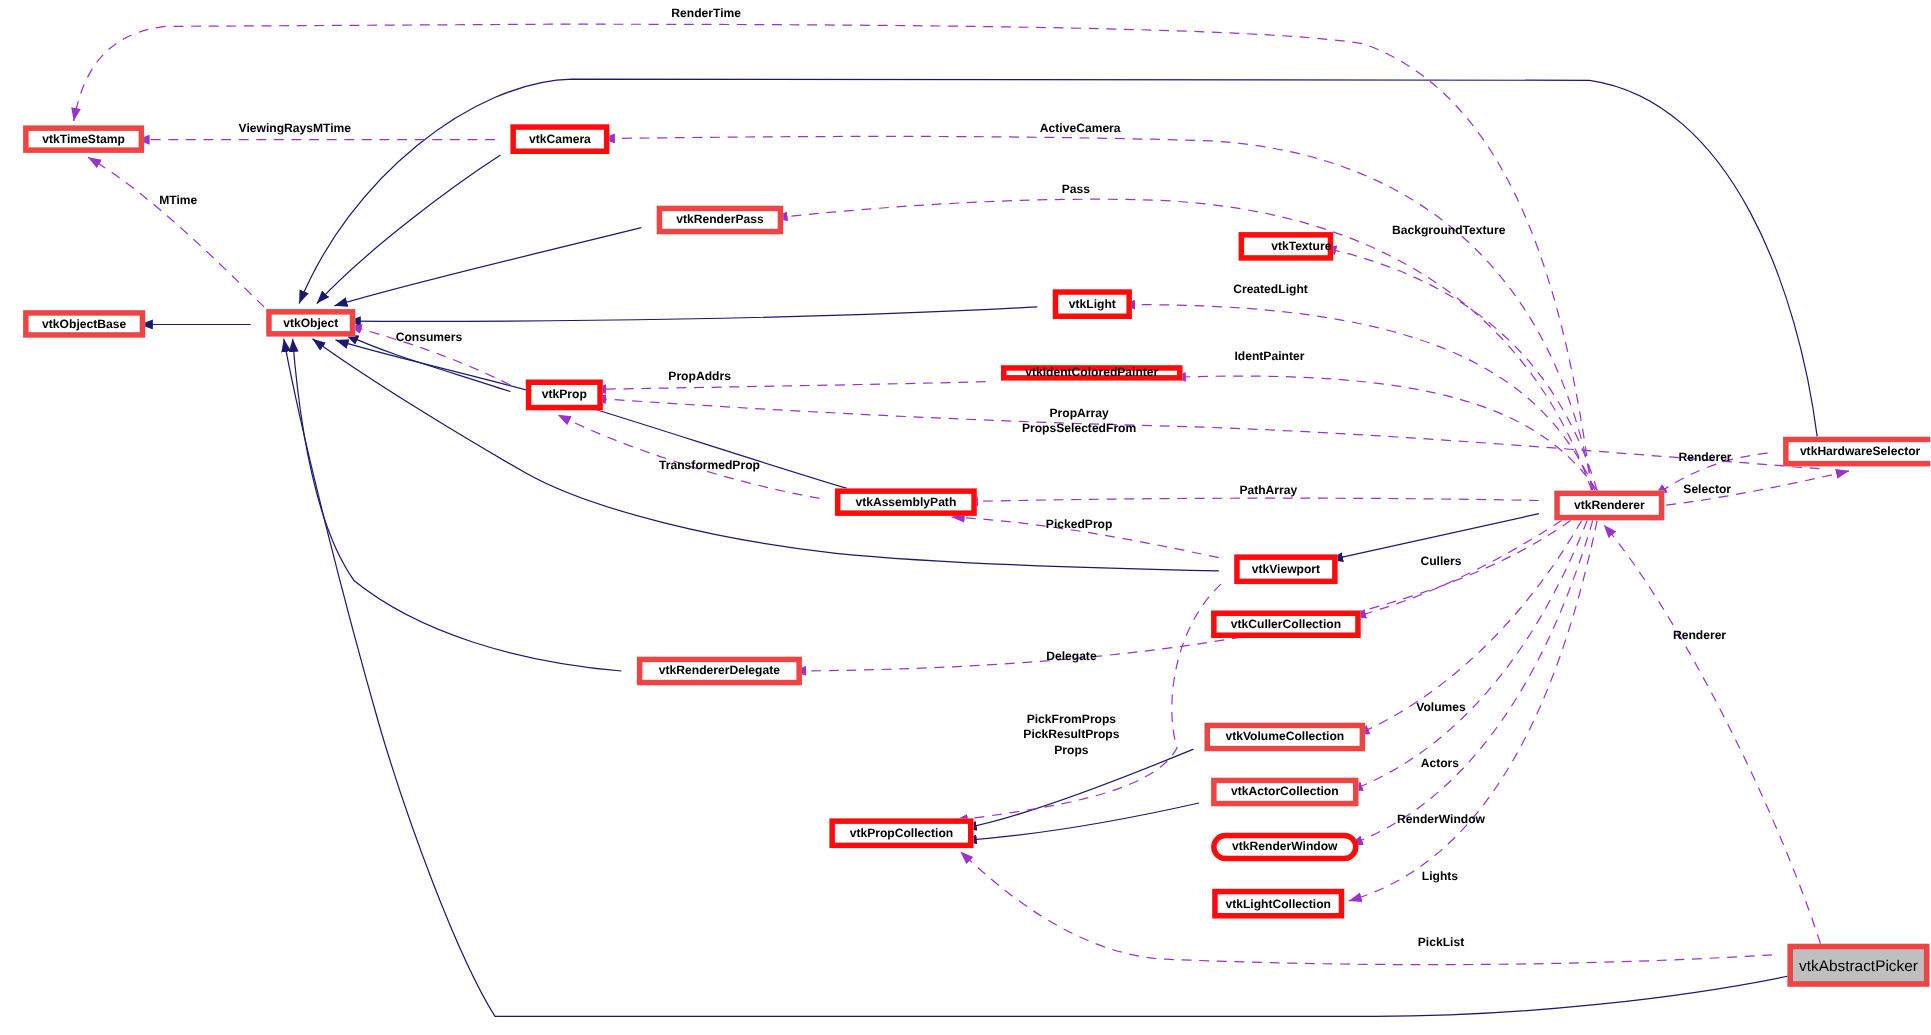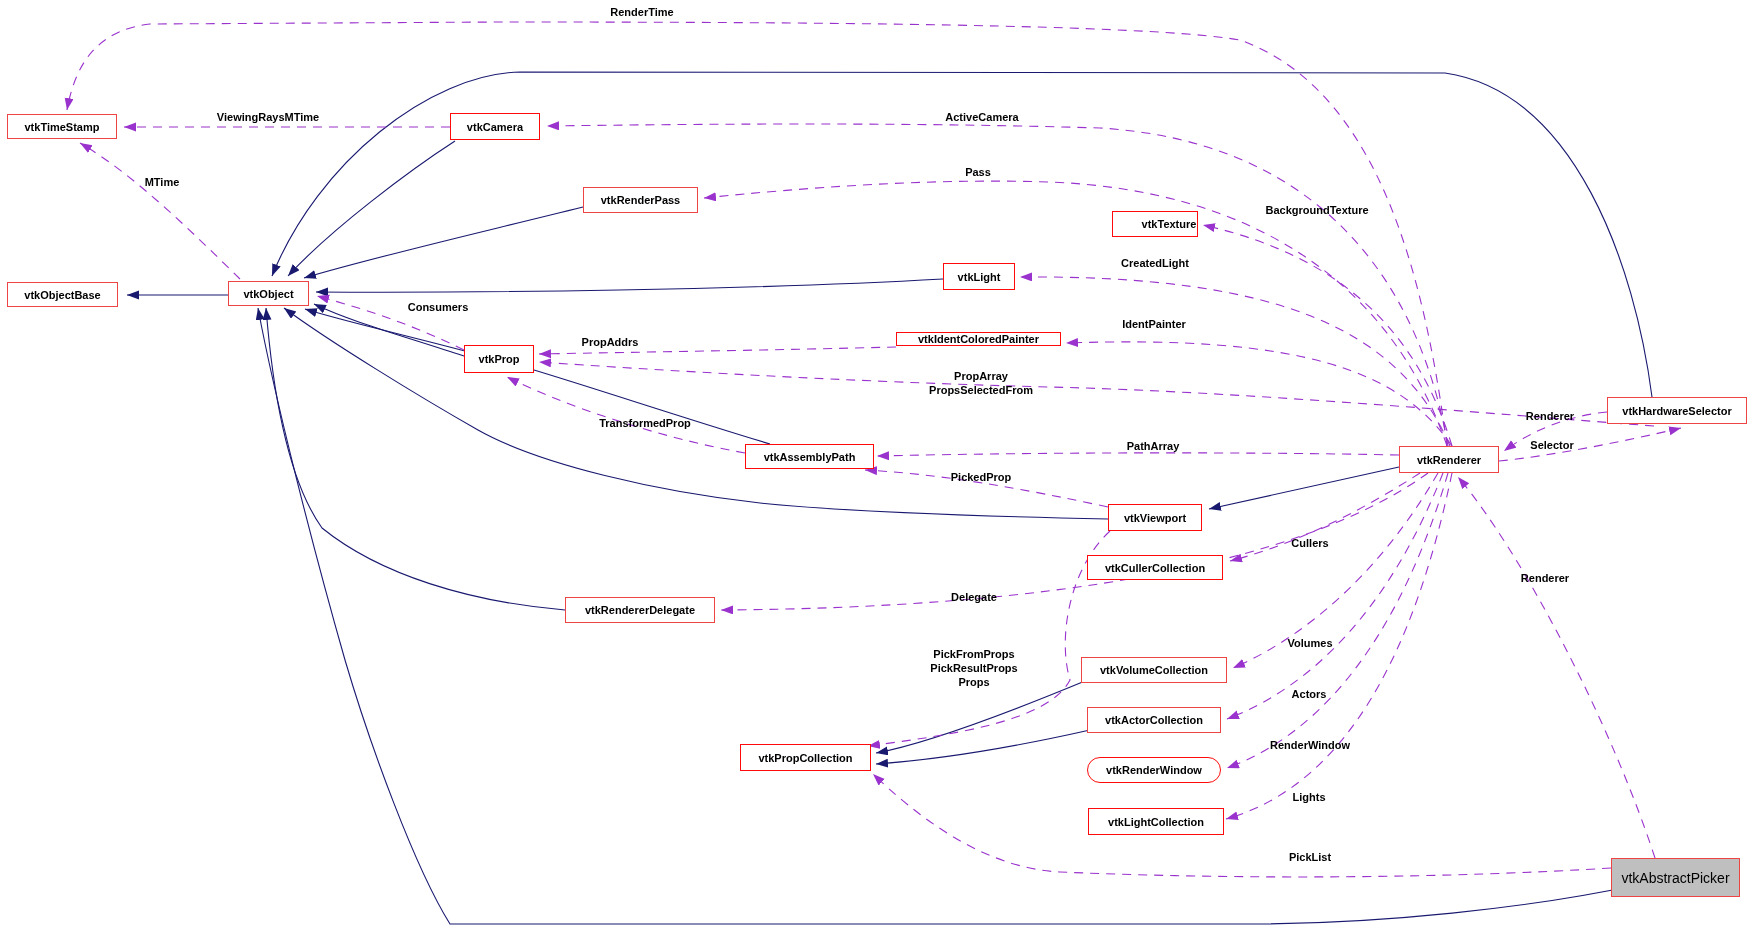--- a/index.html
+++ b/index.html
@@ -1,21 +1,21 @@
 <!DOCTYPE html>
 <html><head>
 <meta charset="utf-8">
 <style>
   html,body{margin:0;padding:0;background:#ffffff;}
   #canvas{position:relative;width:1755px;height:941px;background:#ffffff;overflow:hidden;
           font-family:"Liberation Sans",sans-serif;}
   #edges{position:absolute;left:0;top:0;z-index:1;}
   .node{position:absolute;z-index:2;display:flex;align-items:center;justify-content:center;
-        box-sizing:border-box;background:#ffffff;border:1px solid #ef4444;
-        font:bold 11px "Liberation Sans",sans-serif;color:#000000;white-space:nowrap;}
+        box-sizing:border-box;background:#ffffff;border:5px solid #ef4444;
+        font:bold 11px "Liberation Sans",sans-serif;color:#000000;white-space:nowrap;margin-left:14px;}
   .node.red{border-color:#ff0b0b;}
   .node.focus{background:#bfbfbf;font:14px "Liberation Sans",sans-serif;}
   .elabel{position:absolute;z-index:3;transform:translateX(-50%);
           font:bold 11px "Liberation Sans",sans-serif;color:#000000;
           white-space:pre;text-align:center;line-height:14px;}
   path.inherit{fill:none;stroke:#191970;stroke-width:1.1;}
   path.usage{fill:none;stroke:#9a32cd;stroke-width:1.1;stroke-dasharray:9,7;}
 </style>
 </head>
 <body>
@@ -81,42 +81,42 @@
     <div class="node red" style="left: 896px; top: 332px; width: 165px; height: 14px;">vtkIdentColoredPainter</div>
     <div class="node red" style="left: 464px; top: 345px; width: 70px; height: 28px;">vtkProp</div>
     <div class="node red" style="left: 745px; top: 444px; width: 129px; height: 25px;">vtkAssemblyPath</div>
     <div class="node red" style="left: 1108px; top: 504px; width: 94px; height: 27px;">vtkViewport</div>
     <div class="node red" style="left: 1087px; top: 555px; width: 136px; height: 25px;">vtkCullerCollection</div>
     <div class="node" style="left: 565px; top: 597px; width: 150px; height: 26px;">vtkRendererDelegate</div>
     <div class="node" style="left: 1081px; top: 657px; width: 146px; height: 26px;">vtkVolumeCollection</div>
     <div class="node" style="left: 1087px; top: 707px; width: 134px; height: 26px;">vtkActorCollection</div>
     <div class="node red" style="left: 740px; top: 744px; width: 131px; height: 27px;">vtkPropCollection</div>
     <div class="node red" style="left: 1087px; top: 757px; width: 134px; height: 26px; border-radius: 13px;">vtkRenderWindow</div>
-    <div class="node red" style="left: 1088px; top: 808px; width: 136px; height: 27px;">vtkLightCollection</div>
+    <div class="node red" style="left: 1088px; top: 808px; width: 120px; height: 27px;">vtkLightCollection</div>
     <div class="node" style="left: 1399px; top: 446px; width: 100px; height: 27px;">vtkRenderer</div>
     <div class="node" style="left: 1607px; top: 397px; width: 140px; height: 27px;">vtkHardwareSelector</div>
     <div class="node focus" style="left: 1611px; top: 858px; width: 129px; height: 39px;">vtkAbstractPicker</div>
     <div class="elabel" style="left: 642px; top: 5px;">RenderTime</div>
     <div class="elabel" style="left: 268px; top: 110px;">ViewingRaysMTime</div>
     <div class="elabel" style="left: 982px; top: 110px;">ActiveCamera</div>
     <div class="elabel" style="left: 162px; top: 175px;">MTime</div>
     <div class="elabel" style="left: 978px; top: 165px;">Pass</div>
     <div class="elabel" style="left: 1317px; top: 203px; text-align: center;">BackgroundTexture</div>
     <div class="elabel" style="left: 1155px; top: 256px;">CreatedLight</div>
-    <div class="elabel" style="left: 390px; top: 300px; margin-left: 48px;">Consumers</div>
+    <div class="elabel" style="left: 390px; top: 300px;">Consumers</div>
     <div class="elabel" style="left: 1154px; top: 317px;">IdentPainter</div>
-    <div class="elabel" style="left: 610px; top: 335px;">PropAddrs</div>
+    <div class="elabel" style="left: 636px; top: 335px;">PropAddrs</div>
     <div class="elabel" style="left: 981px; top: 369px;">PropArray
 PropsSelectedFrom</div>
     <div class="elabel" style="left: 1550px; top: 409px;">Renderer</div>
     <div class="elabel" style="left: 645px; top: 416px;">TransformedProp</div>
     <div class="elabel" style="left: 1552px; top: 438px;">Selector</div>
     <div class="elabel" style="left: 1153px; top: 439px;">PathArray</div>
     <div class="elabel" style="left: 981px; top: 470px;">PickedProp</div>
-    <div class="elabel" style="left: 1310px; top: 504px; margin-top: 32px;">Cullers</div>
+    <div class="elabel" style="left: 1310px; top: 504px;">Cullers</div>
     <div class="elabel" style="left: 1545px; top: 571px;">Renderer</div>
     <div class="elabel" style="left: 974px; top: 590px;">Delegate</div>
     <div class="elabel" style="left: 1310px; top: 636px;">Volumes</div>
     <div class="elabel" style="left: 974px; top: 647px;">PickFromProps
 PickResultProps
 Props</div>
     <div class="elabel" style="left: 1309px; top: 687px;">Actors</div>
     <div class="elabel" style="left: 1310px; top: 738px;">RenderWindow</div>
     <div class="elabel" style="left: 1309px; top: 790px;">Lights</div>
     <div class="elabel" style="left: 1310px; top: 850px;">PickList</div>

